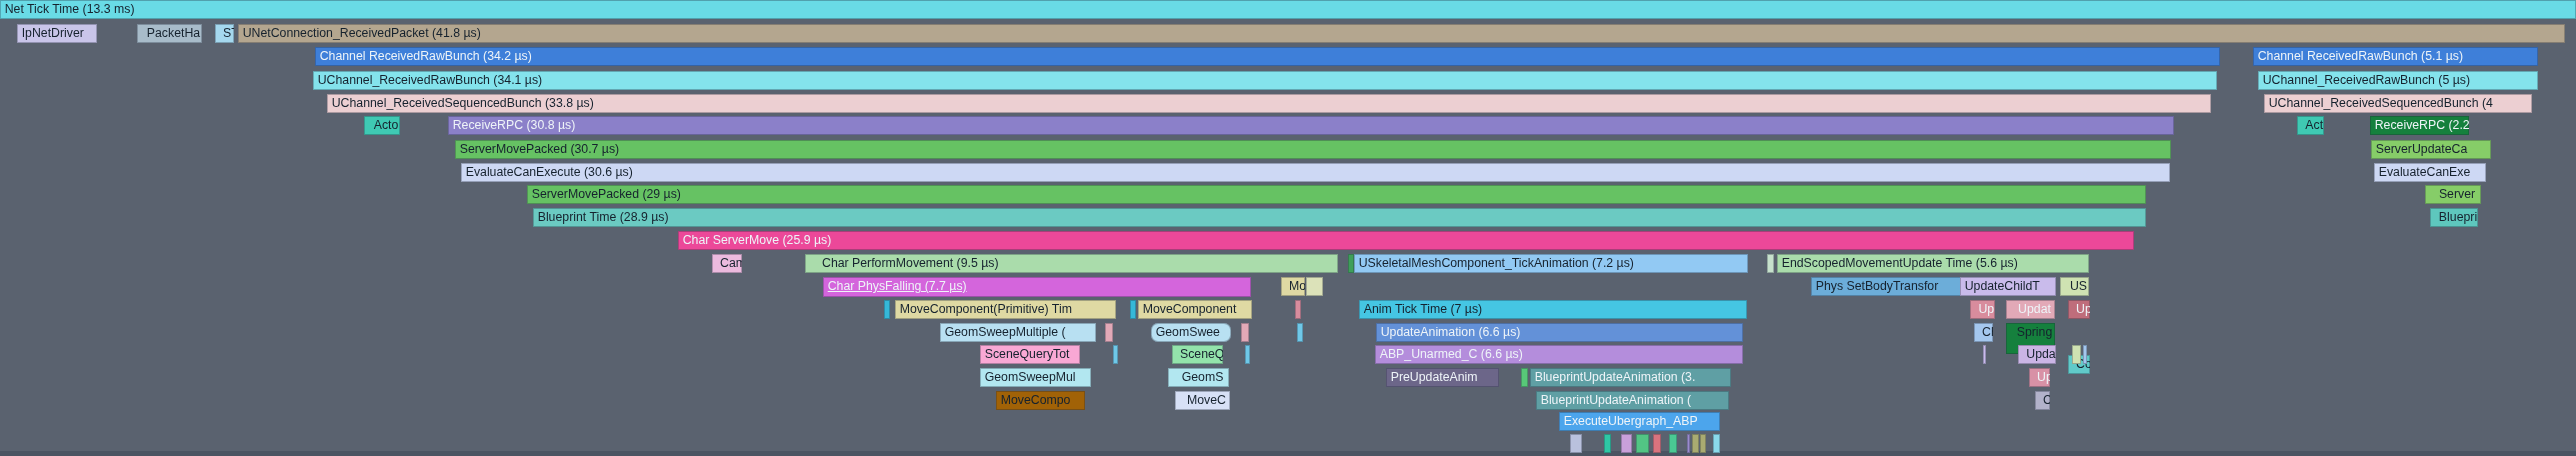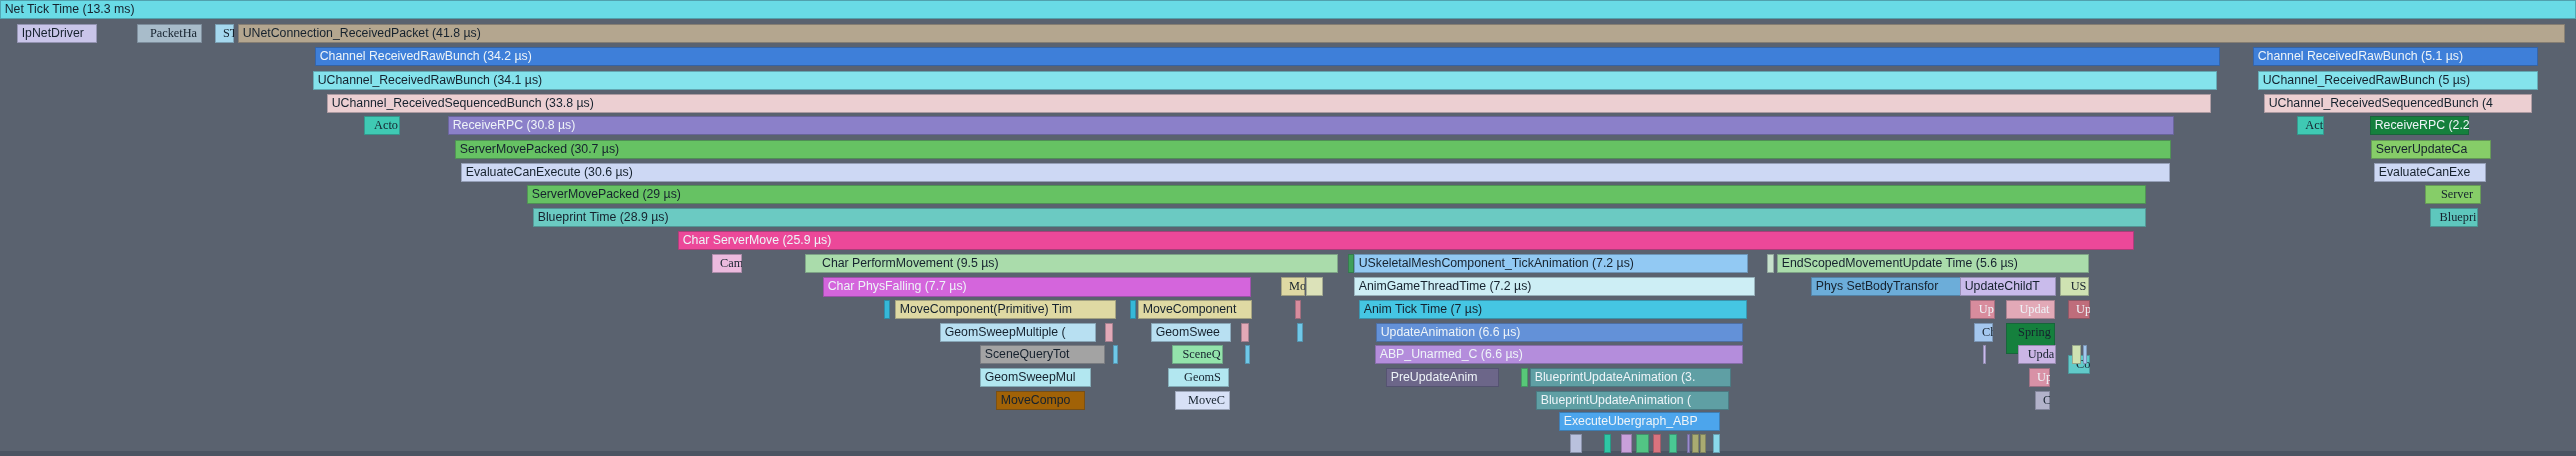--- a/index.html
+++ b/index.html
@@ -18,21 +18,21 @@
     height: 19px;
     line-height: 19px;
     font-size: 12.3px;
     color: #16222e;
     white-space: nowrap;
     overflow: hidden;
     padding-left: 4.7px;
     box-shadow: inset 0 0 0 0.9px rgba(30,40,56,0.32);
   }
   .bar.light-text { color: #eef4f8; }
-  .bar.center { padding-left: 8px; text-align: center; font-family: Liberation Serif, serif; }
+  .bar.center { padding-left: 8px; text-align: center; }
   .bar.sliver { padding: 0; }
   #bottom-band {
     position: absolute; left: 0; bottom: 0; width: 2576px; height: 5.7px;
     background: #4b5462;
   }
 </style>
 </head>
 <body>
 
 <div id="timing-view">
@@ -60,46 +60,45 @@
     <div class="bar center" style="left: 2425px; top: 185px; width: 56px; height: 19px; background: rgb(134, 205, 104);">Server</div>
     <div class="bar" style="left: 533px; top: 208px; width: 1613px; height: 19px; background: rgb(107, 202, 194);">Blueprint Time (28.9 µs)</div>
     <div class="bar center" style="left: 2430px; top: 208px; width: 48px; height: 19px; background: rgb(94, 199, 189);">Bluepri</div>
     <div class="bar light-text" style="left: 678px; top: 231px; width: 1456px; height: 19px; background: #ec4899;">Char ServerMove (25.9 µs)</div>
     <div class="bar center" style="left: 712px; top: 254px; width: 30px; height: 19px; background: rgb(236, 186, 222);">Cam</div>
     <div class="bar" style="left: 805px; top: 254px; width: 533px; height: 19px; background: rgb(170, 220, 171); padding-left: 17px;">Char PerformMovement (9.5 µs)</div>
     <div class="bar sliver" style="left: 1348px; top: 254px; width: 5.7px; height: 19px; background: rgb(63, 159, 90);"></div>
     <div class="bar" style="left: 1354px; top: 254px; width: 394px; height: 19px; background: rgb(146, 201, 243);">USkeletalMeshComponent_TickAnimation (7.2 µs)</div>
     <div class="bar sliver" style="left: 1767px; top: 254px; width: 6.6px; height: 19px; background: rgb(198, 224, 204);"></div>
     <div class="bar" style="left: 1777px; top: 254px; width: 312px; height: 19px; background: rgb(170, 220, 171);">EndScopedMovementUpdate Time (5.6 µs)</div>
-    <div class="bar light-text" style="left: 823px; top: 277px; width: 428px; height: 20px; background: rgb(212, 101, 220);">Char PhysFalling (7.7 µs)</div>
+    <div class="bar light-text" style="left: 823px; top: 277px; width: 428px; height: 20px; background: rgb(212, 101, 220); text-decoration: underline;">Char PhysFalling (7.7 µs)</div>
     <div class="bar center" style="left: 1281px; top: 277px; width: 24px; height: 19px; background: rgb(223, 217, 163);">Mo</div>
     <div class="bar sliver" style="left: 1306px; top: 277px; width: 17px; height: 19px; background: rgb(220, 226, 185);"></div>
-    <div class="bar" style="left: 1354px; top: 277px; width: 401px; height: 19px; background: rgb(205, 238, 245);">AnimGameThreadTime (7.2 µs)</div>
     <div class="bar" style="left: 1793px; top: 277px; width: 163px; height: 19px; background: rgb(108, 173, 217); margin-left: 18px;">Phys SetBodyTransfor</div>
     <div class="bar" style="left: 1960px; top: 277px; width: 96px; height: 19px; background: rgb(201, 187, 235);">UpdateChildT</div>
     <div class="bar center" style="left: 2060px; top: 277px; width: 29px; height: 19px; background: rgb(207, 226, 178);">US</div>
     <div class="bar sliver" style="left: 884px; top: 300px; width: 5.7px; height: 19px; background: rgb(53, 184, 216);"></div>
     <div class="bar" style="left: 895px; top: 300px; width: 221px; height: 19px; background: rgb(223, 217, 163);">MoveComponent(Primitive) Tim</div>
     <div class="bar sliver" style="left: 1130px; top: 300px; width: 5.7px; height: 19px; background: rgb(53, 184, 216);"></div>
     <div class="bar" style="left: 1138px; top: 300px; width: 114px; height: 19px; background: rgb(223, 217, 163);">MoveComponent</div>
     <div class="bar sliver" style="left: 1295px; top: 300px; width: 5.7px; height: 19px; background: rgb(216, 140, 157);"></div>
     <div class="bar" style="left: 1359px; top: 300px; width: 388px; height: 19px; background: rgb(69, 198, 227);">Anim Tick Time (7 µs)</div>
     <div class="bar light-text center" style="left: 1970px; top: 300px; width: 24.6px; height: 19px; background: rgb(216, 140, 157);">Up</div>
     <div class="bar light-text center" style="left: 2006px; top: 300px; width: 49px; height: 19px; background: rgb(226, 169, 183);">Updat</div>
     <div class="bar light-text center" style="left: 2068px; top: 300px; width: 22px; height: 19px; background: rgb(191, 109, 123);">Up</div>
     <div class="bar" style="left: 940px; top: 323px; width: 156px; height: 19px; background: rgb(184, 224, 242);">GeomSweepMultiple (</div>
     <div class="bar sliver" style="left: 1105px; top: 323px; width: 7.6px; height: 19px; background: rgb(226, 169, 183);"></div>
-    <div class="bar" style="left: 1151px; top: 323px; width: 80px; height: 19px; background: rgb(184, 224, 242);">GeomSwee</div>
+    <div class="bar" style="left: 1151px; top: 323px; width: 80px; height: 19px; background: rgb(184, 224, 242); border-radius: 7px;">GeomSwee</div>
     <div class="bar sliver" style="left: 1241px; top: 323px; width: 7.6px; height: 19px; background: rgb(226, 169, 183);"></div>
     <div class="bar sliver" style="left: 1297px; top: 323px; width: 5.7px; height: 19px; background: rgb(111, 200, 232);"></div>
     <div class="bar light-text" style="left: 1376px; top: 323px; width: 367px; height: 19px; background: rgb(99, 145, 216);">UpdateAnimation (6.6 µs)</div>
     <div class="bar center" style="left: 1974px; top: 323px; width: 19px; height: 19px; background: rgb(164, 199, 238);">Ch</div>
     <div class="bar center" style="left: 2006px; top: 323px; width: 49px; height: 31px; background: #15803d;">Spring</div>
     <div class="bar center" style="left: 2068px; top: 323px; width: 22px; height: 19px; background: rgb(97, 202, 201); margin-top: 32px;">Co</div>
-    <div class="bar" style="left: 980px; top: 345px; width: 125px; height: 19px; background: #a3a3a3;">SceneQueryTot</div>
+    <div class="bar" style="left: 980px; top: 345px; width: 100px; height: 19px; background: #f9a8d4;">SceneQueryTot</div>
     <div class="bar sliver" style="left: 1113px; top: 345px; width: 4.7px; height: 19px; background: rgb(111, 200, 232);"></div>
     <div class="bar center" style="left: 1172px; top: 345px; width: 51px; height: 19px; background: rgb(147, 227, 171);">SceneQ</div>
     <div class="bar sliver" style="left: 1245px; top: 345px; width: 4.7px; height: 19px; background: rgb(111, 200, 232);"></div>
     <div class="bar light-text" style="left: 1375px; top: 345px; width: 368px; height: 19px; background: rgb(180, 141, 220);">ABP_Unarmed_C (6.6 µs)</div>
     <div class="bar sliver" style="left: 1983px; top: 345px; width: 2.8px; height: 19px; background: rgb(201, 187, 235);"></div>
     <div class="bar center" style="left: 2018px; top: 345px; width: 38px; height: 19px; background: rgb(203, 181, 229);">Upda</div>
     <div class="bar sliver" style="left: 2072px; top: 345px; width: 8.5px; height: 19px; background: rgb(207, 226, 178);"></div>
     <div class="bar sliver" style="left: 2083px; top: 345px; width: 3.8px; height: 19px; background: rgb(164, 199, 238);"></div>
     <div class="bar" style="left: 980px; top: 368px; width: 111px; height: 19px; background: rgb(178, 231, 240);">GeomSweepMul</div>
     <div class="bar center" style="left: 1168px; top: 368px; width: 61px; height: 19px; background: rgb(178, 231, 240);">GeomS</div>

